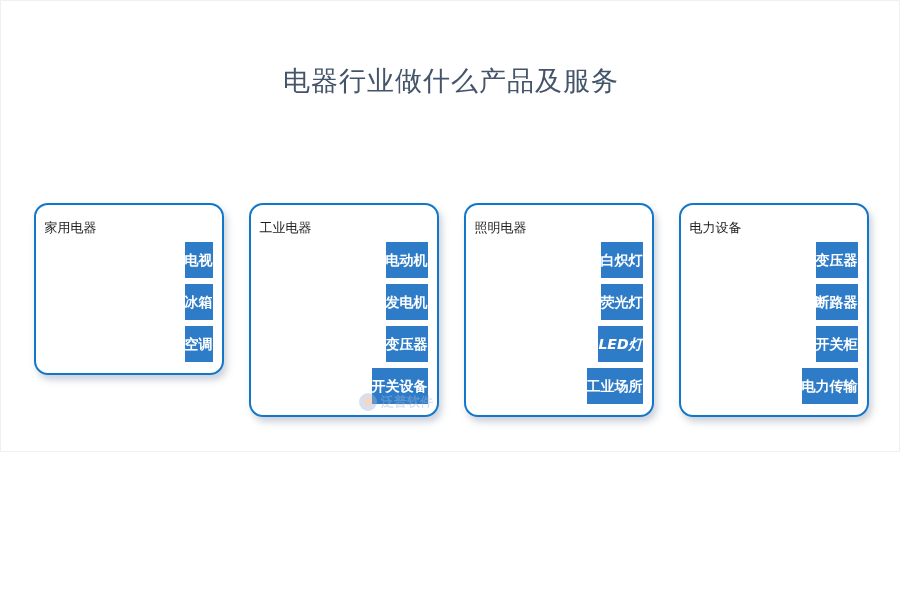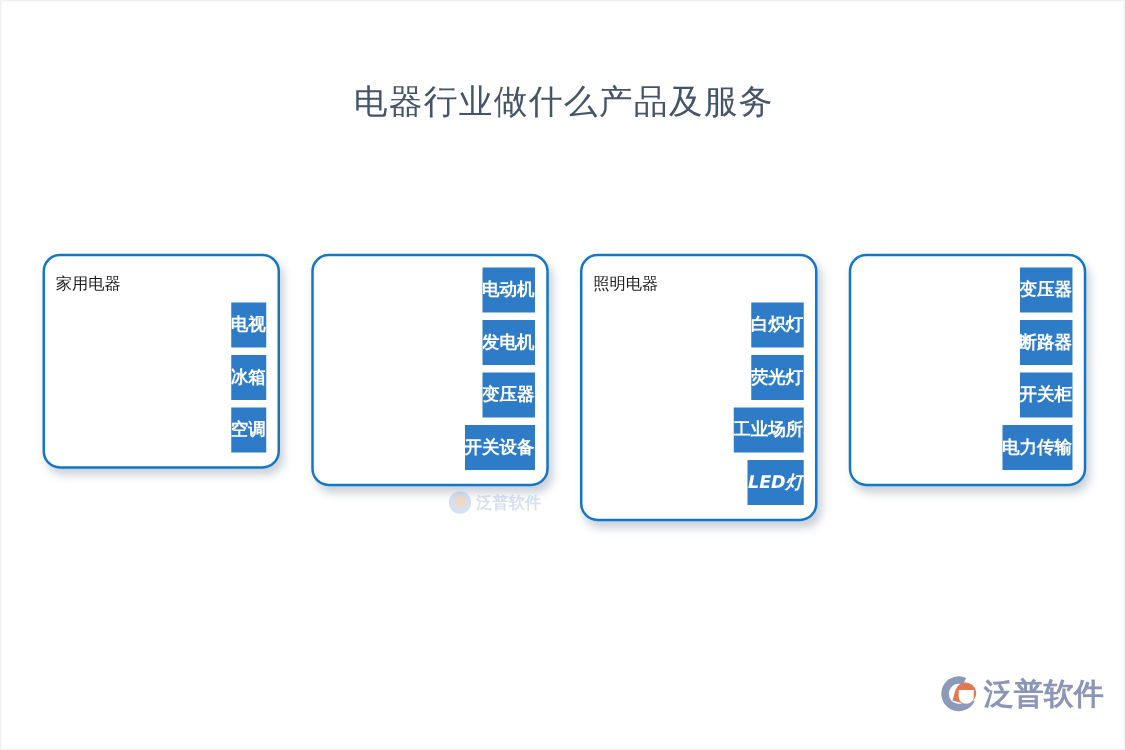--- a/index.html
+++ b/index.html
@@ -7,21 +7,21 @@
     margin: 0;
     padding: 0;
     background: #ffffff;
   }
   body {
     font-family: "DejaVu Sans", "Liberation Sans", sans-serif;
   }
   #canvas {
     position: relative;
     width: 900px;
-    height: 600px;
+    height: 452px;
     background: #ffffff;
     box-sizing: border-box;
     border: 1px solid #f0f0f0;
     overflow: hidden;
   }
 
   
   #page-title {
     position: absolute;
     left: 0;
@@ -218,43 +218,45 @@
         <div class="bar-list">
           <div class="bar">电视</div>
           <div class="bar">冰箱</div>
           <div class="bar">空调</div>
         </div>
       </div>
     </div>
 
     <div class="col-slot">
       <div class="card">
+        <div class="card-header">工业电器</div>
         <div class="bar-list">
           <div class="bar">电动机</div>
           <div class="bar">发电机</div>
           <div class="bar">变压器</div>
           <div class="bar">开关设备</div>
         </div>
       </div>
     </div>
 
     <div class="col-slot">
       <div class="card">
         <div class="card-header">照明电器</div>
         <div class="bar-list">
           <div class="bar">白炽灯</div>
           <div class="bar">荧光灯</div>
+          <div class="bar latin-italic">LED灯</div>
           <div class="bar">工业场所</div>
-          <div class="bar latin-italic">LED灯</div>
-        </div>
-      </div>
-    </div>
-
-    <div class="col-slot">
-      <div class="card">
+        </div>
+      </div>
+    </div>
+
+    <div class="col-slot">
+      <div class="card">
+        <div class="card-header">电力设备</div>
         <div class="bar-list">
           <div class="bar">变压器</div>
           <div class="bar">断路器</div>
           <div class="bar">开关柜</div>
           <div class="bar">电力传输</div>
         </div>
       </div>
     </div>
 
   </div>

